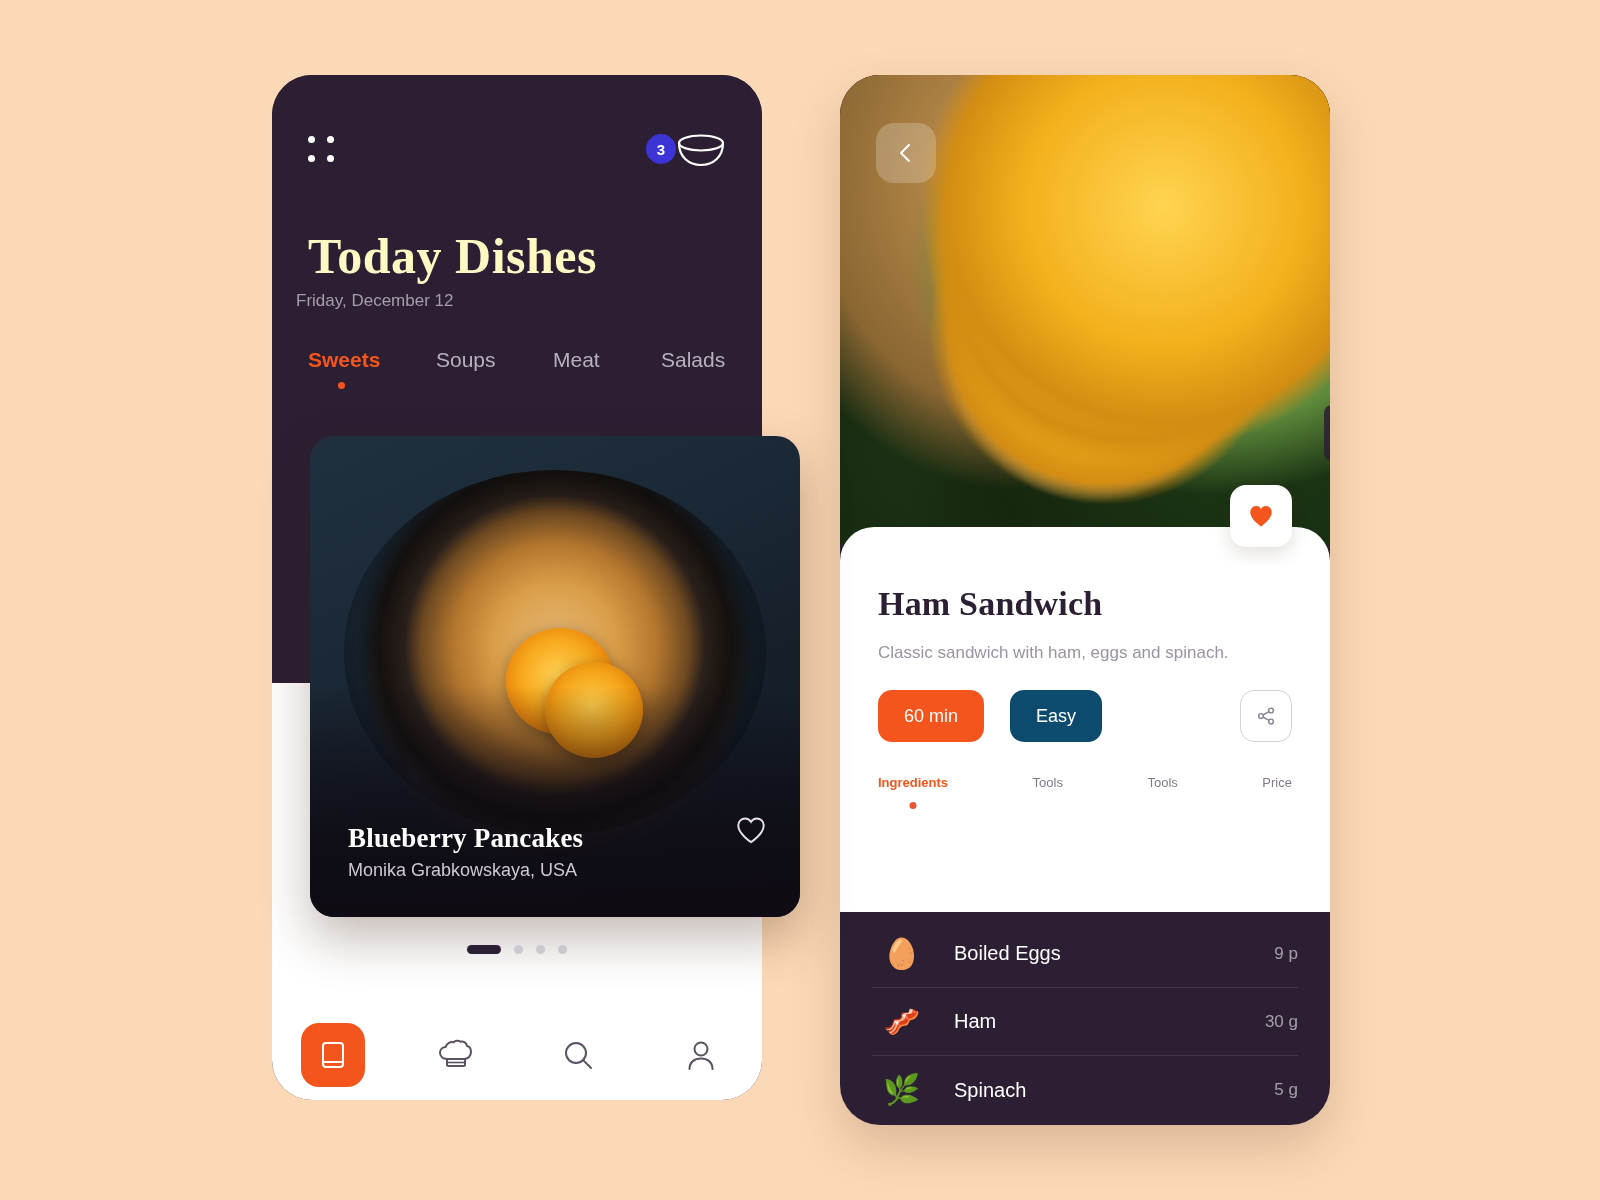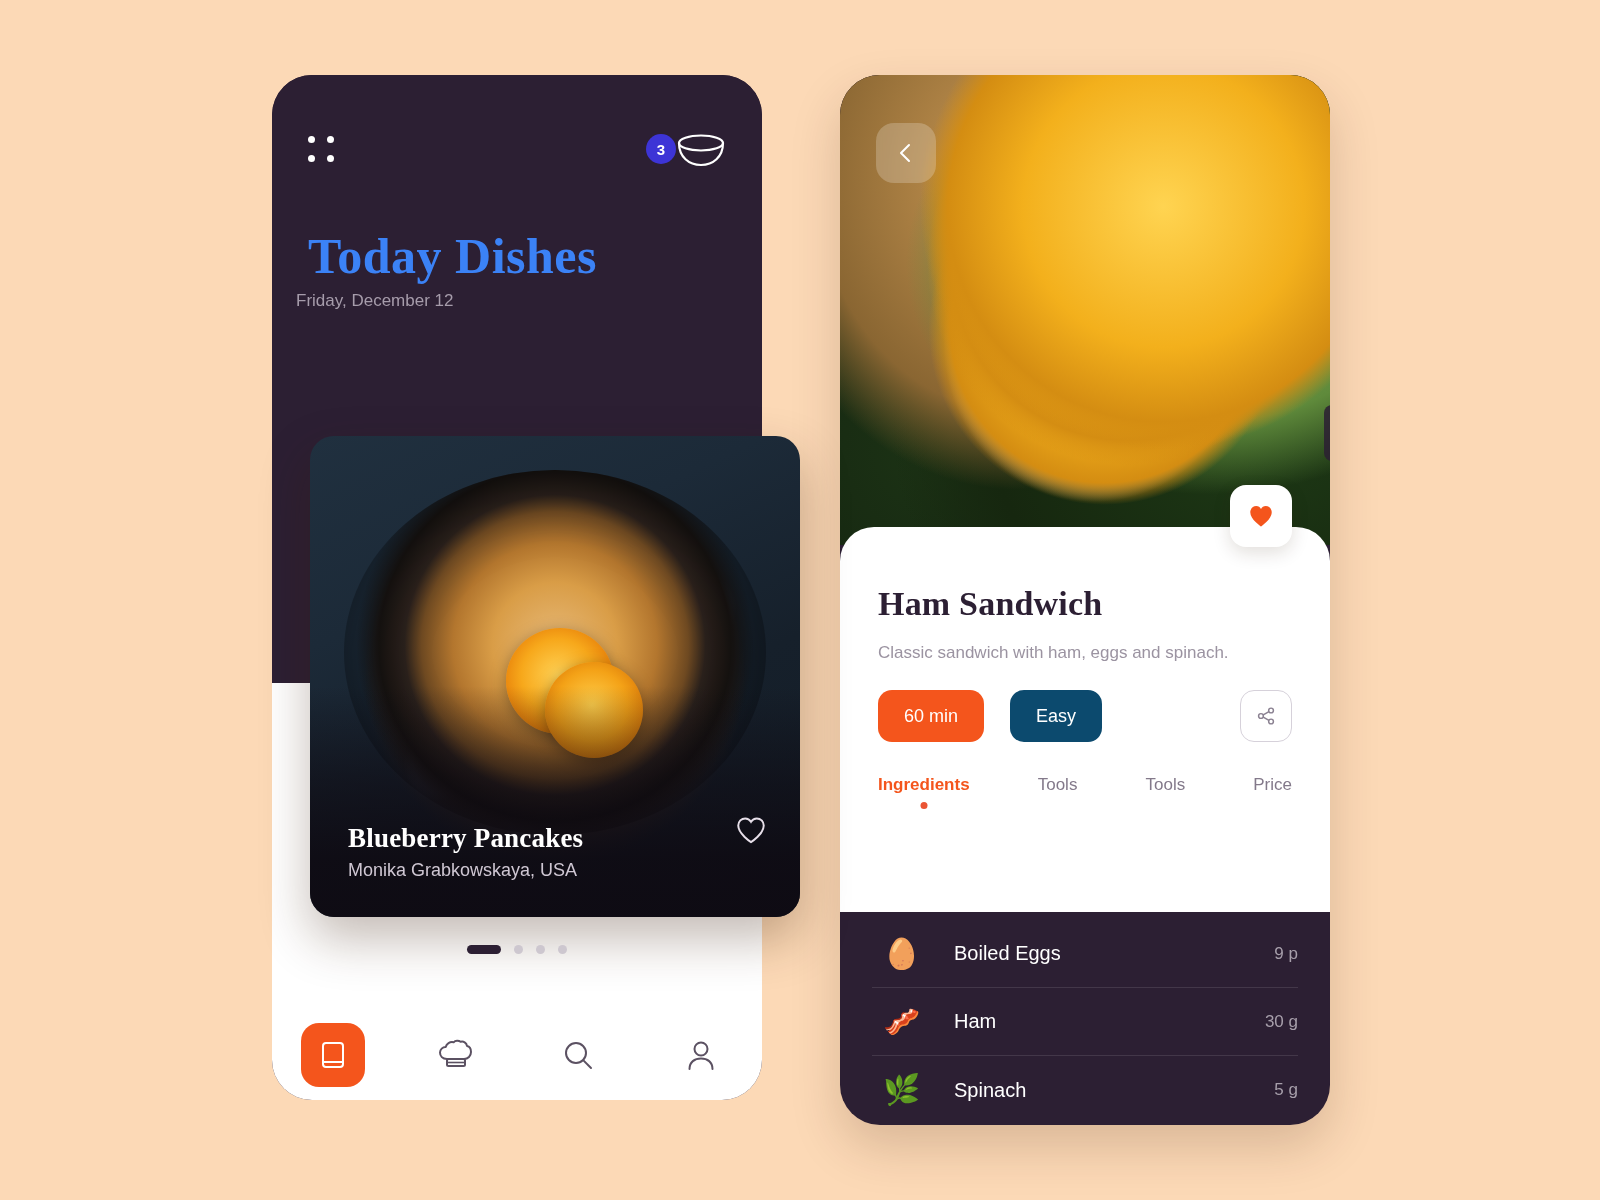--- a/index.html
+++ b/index.html
@@ -71,21 +71,21 @@
   .bowl-icon {
     position: absolute; right: 0; top: 3px;
     width: 56px; height: 40px;
   }
 
   .pl-title {
     position: absolute; left: 36px; top: 152px;
     font-family: "Liberation Serif", serif;
     font-weight: bold;
     font-size: 50px;
-    color: #3b82f6;
+    color: #fef9c3;
     letter-spacing: 0.5px;
   }
   .pl-date {
     position: absolute; left: 24px; top: 216px;
     font-size: 17px;
     color: #a69cab;
   }
 
   .pl-tabs {
     position: absolute; left: 36px; top: 273px;
@@ -291,21 +291,21 @@
     display: flex; align-items: center; justify-content: center;
     cursor: pointer;
   }
 
   .pr-tabs {
     position: absolute; left: 0; top: 700px; width: 100%;
     padding: 0 38px;
     display: flex; justify-content: space-between;
   }
   .pr-tab {
-    font-size: 17px; color: #83798a; position: relative; cursor: pointer;
+    font-size: 13px; color: #83798a; position: relative; cursor: pointer;
   }
   .pr-tab.active { color: #f4551c; font-weight: bold; }
   .pr-tab.active::after {
     content: ""; position: absolute; left: 50%; transform: translateX(-50%);
     top: 27px; width: 7px; height: 7px; border-radius: 50%; background: #ea5434;
   }
 
   .pr-list {
     position: absolute; left: 0; top: 845px; width: 100%;
     padding: 0 32px;
@@ -353,20 +353,27 @@
         <svg class="bowl-icon" viewBox="0 0 56 40">
           <ellipse cx="31" cy="12" rx="22" ry="7.5" fill="none" stroke="#fff" stroke-width="2.2"></ellipse>
           <path d="M9 12 C9 26 19 34 31 34 C43 34 53 26 53 12" fill="none" stroke="#fff" stroke-width="2.2" stroke-linecap="round"></path>
         </svg>
       </div>
     </div>
 
     <div class="pl-title">Today Dishes</div>
     <div class="pl-date">Friday, December 12</div>
 
+    <div class="pl-tabs">
+      <div class="pl-tab active" style="left:0px">Sweets</div>
+      <div class="pl-tab-dot" style="left:30px"></div>
+      <div class="pl-tab" style="left:128px">Soups</div>
+      <div class="pl-tab" style="left:245px">Meat</div>
+      <div class="pl-tab" style="left:353px">Salads</div>
+    </div>
 
     <div class="dish-card">
       <div class="dish-photo">
         <div class="dish-pan"></div>
         <div class="dish-orange"></div>
         <div class="dish-orange2"></div>
       </div>
       <div class="dish-shade"></div>
       <div class="dish-info">
         <div class="dish-name">Blueberry Pancakes</div>

